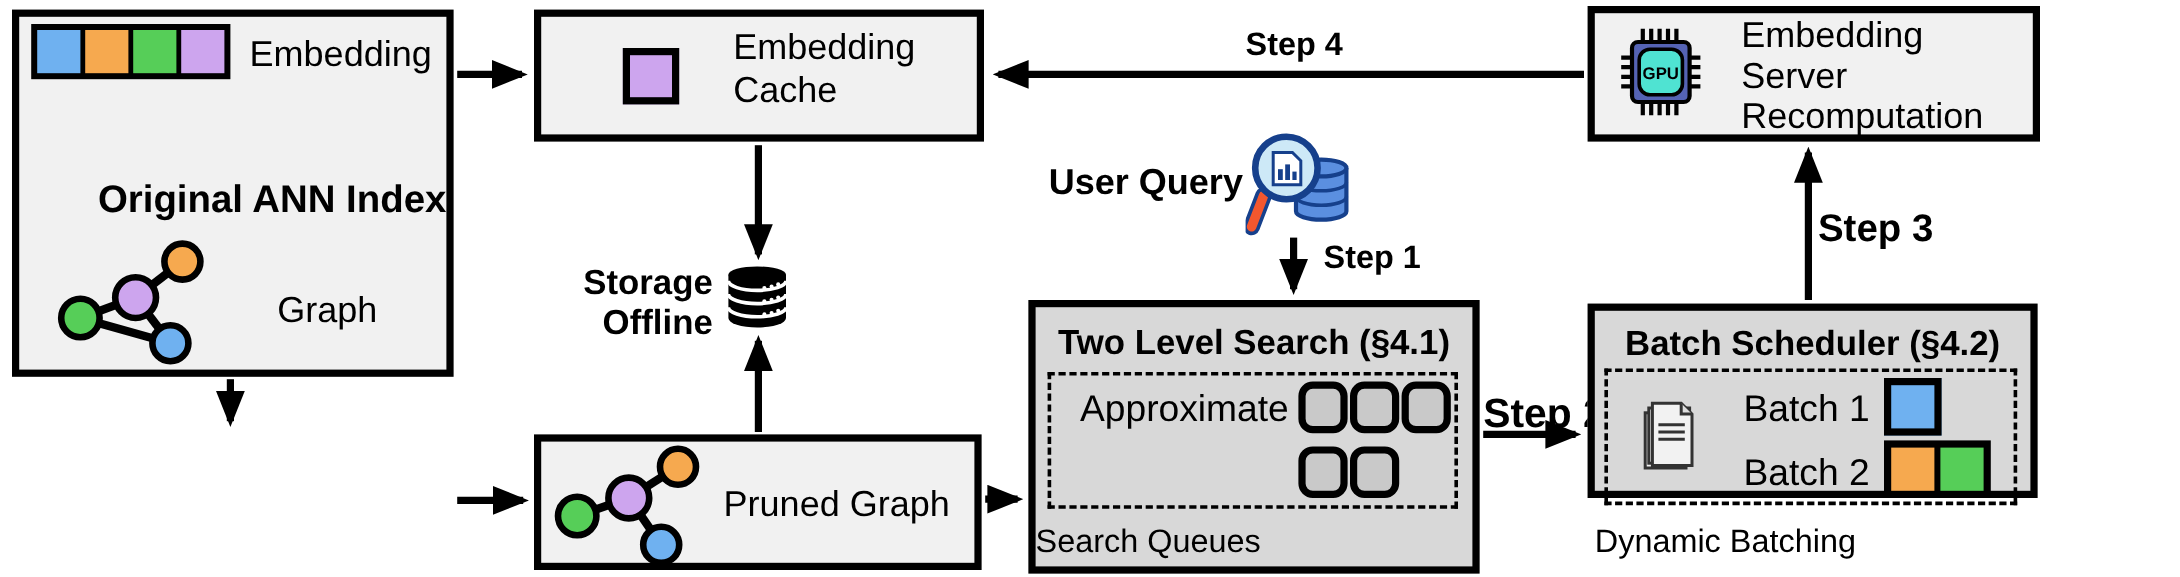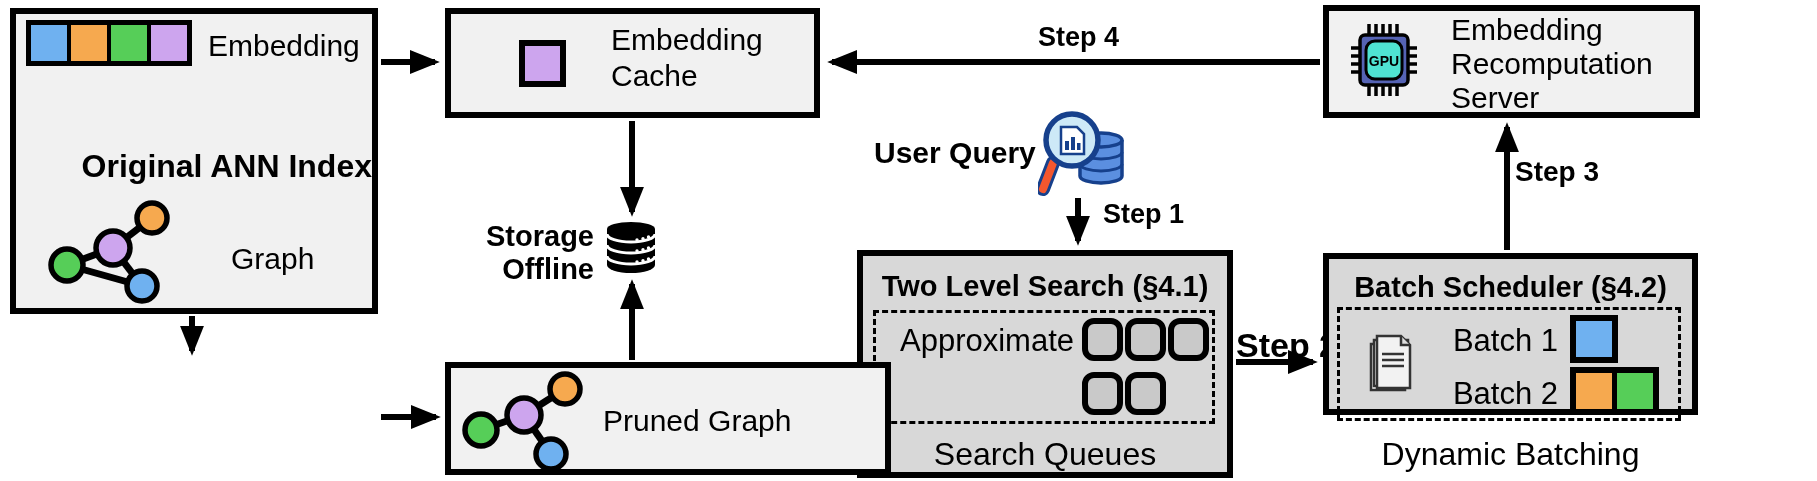--- a/index.html
+++ b/index.html
@@ -16,21 +16,21 @@
   .strip{position:absolute;display:flex;gap:4px;background:#000;padding:5px;}
   .cell{width:36px;height:36px;}
   
   .sq{position:absolute;border:6px solid #000;box-sizing:content-box;}
   .sqpair{position:absolute;display:flex;gap:5px;background:#000;padding:6px;}
   .sqpair .cell{width:36px;height:36px;}
   
   .slots{position:absolute;display:flex;gap:2px;}
   .slot{width:29px;height:31px;border:6px solid #000;border-radius:12px;background:#c9c9c9;}
   .qlabel{position:absolute;font-size:31px;text-align:right;}
-  .caption{position:absolute;width:100%;text-align:center;font-size:32px;}
+  .caption{position:absolute;width:100%;text-align:left;font-size:27px;}
   .title-sm{position:absolute;width:100%;text-align:center;font-size:29px;font-weight:bold;}
   .lines{position:absolute;font-size:30px;line-height:36px;}
 </style>
 </head>
 <body>
 
 <div class="canvas">
 
   <svg class="arrows" width="1817" height="481">
     <defs>
@@ -162,21 +162,21 @@
       <div class="qlabel" style="left:110px;top:13px;width:108px;">Batch 1</div>
       <div class="sq" style="left: 230px; top: 5px; width: 36px; height: 36px; background: rgb(111, 177, 240);"></div>
       <div class="qlabel" style="left:110px;top:66px;width:108px;">Batch 2</div>
       <div class="sqpair" style="left:230px;top:57px;">
         <div class="cell" style="background: rgb(246, 169, 79);"></div>
         <div class="cell" style="background: rgb(86, 206, 88);"></div>
       </div>
     </div>
     <div class="caption" style="top:177px;">Dynamic Batching</div>
   </div>
-  <div class="abs bold" style="left:1515px;top:156px;font-size:28px;">Step 3</div>
+  <div class="abs bold" style="left:1515px;top:172px;font-size:32px;">Step 3</div>
 
   <div class="box" style="left:1323px;top:5px;width:377px;height:113px;">
     <svg class="abs" style="left:20px;top:10px;" width="70" height="78" viewBox="0 0 70 78">
       <g stroke="#000" stroke-width="3.5">
         <line x1="20" y1="3" x2="20" y2="15"></line>
           <line x1="27" y1="3" x2="27" y2="15"></line>
         <line x1="34" y1="3" x2="34" y2="15"></line>
           <line x1="41" y1="3" x2="41" y2="15"></line>
         <line x1="48" y1="3" x2="48" y2="15"></line>
         <line x1="20" y1="63" x2="20" y2="75"></line>
@@ -192,28 +192,28 @@
           <line x1="57" y1="35" x2="68" y2="35"></line>
         <line x1="57" y1="43" x2="68" y2="43"></line>
           <line x1="57" y1="51" x2="68" y2="51"></line>
       </g>
       <rect x="11" y="14" width="48" height="50" rx="5" stroke="#000" stroke-width="3.5" style="fill: rgb(85, 99, 180);"></rect>
       <rect x="17" y="20" width="36" height="38" rx="9" stroke="#000" stroke-width="3" style="fill: rgb(79, 227, 210);"></rect>
       <text x="35" y="45" text-anchor="middle" font-size="14" font-weight="bold" fill="#000">GPU</text>
     </svg>
     <div class="lines" style="left:122px;top:2px;font-size:30px;line-height:34px;">
       <span style="display:block">Embedding</span>
+      <span style="display:block">Server</span>
       <span style="display:block">Recomputation</span>
-      <span style="display:block">Server</span>
     </div>
   </div>
   <div class="abs bold" style="left:1038px;top:22px;font-size:27px;">Step 4</div>
 
 
-  <div class="box" style="left:445px;top:362px;width:446px;height:113px;">
+  <div class="box" style="left:445px;top:362px;width:373px;height:113px;">
     <svg class="abs" style="left:8px;top:0px;" width="130" height="104" viewBox="0 0 130 104">
       <g stroke="#000" stroke-width="7">
         <line x1="22" y1="62" x2="65" y2="47"></line>
         <line x1="65" y1="47" x2="106" y2="21"></line>
         <line x1="65" y1="47" x2="92" y2="86"></line>
       </g>
       <circle cx="106" cy="21" r="15" stroke="#000" stroke-width="5.5" style="fill: rgb(246, 169, 79);"></circle>
       <circle cx="65" cy="47" r="17" stroke="#000" stroke-width="5.5" style="fill: rgb(205, 165, 238);"></circle>
       <circle cx="22" cy="62" r="16" stroke="#000" stroke-width="5.5" style="fill: rgb(86, 206, 88);"></circle>
       <circle cx="92" cy="86" r="15" stroke="#000" stroke-width="5.5" style="fill: rgb(111, 177, 240);"></circle>

